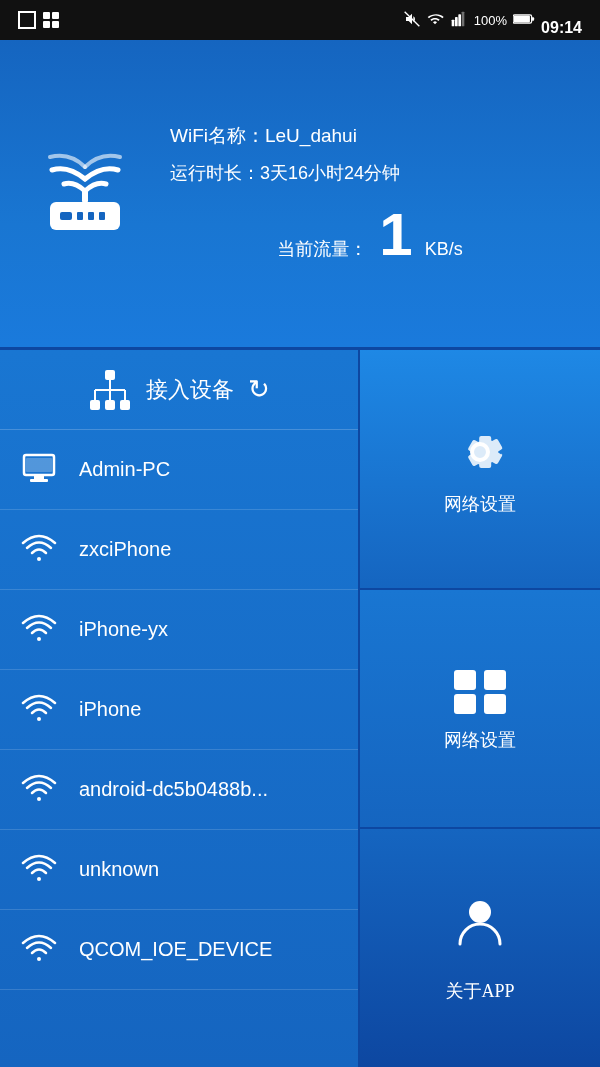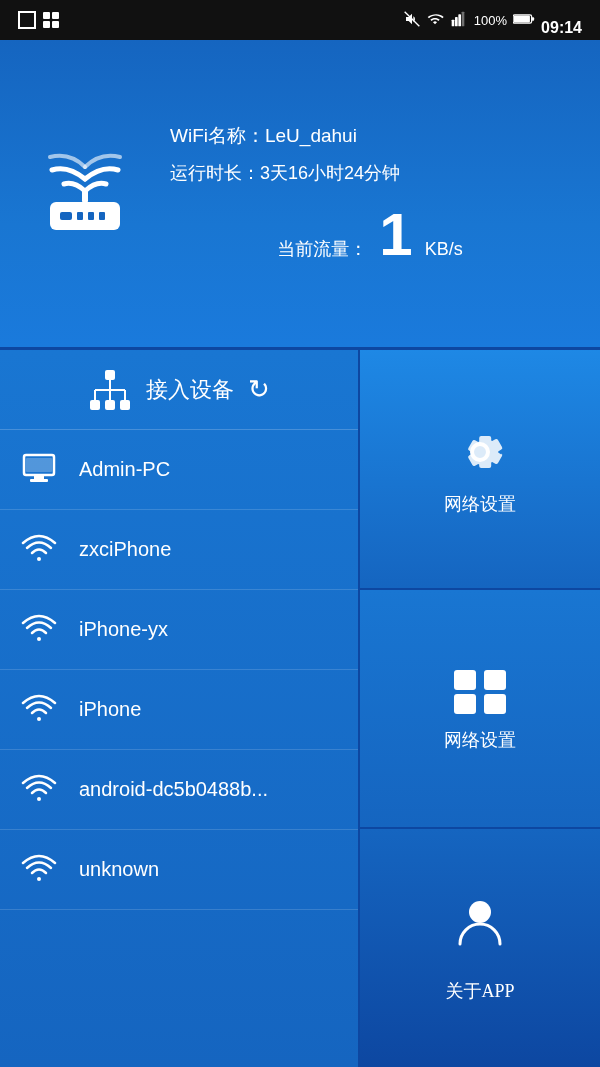--- a/index.html
+++ b/index.html
@@ -311,20 +311,29 @@
     </div>
         <div class="device-list-item">
       <span><svg width="38" height="38" viewBox="0 0 38 38" fill="white">
         <path d="M19 28 a2 2 0 1 1 0 4 a2 2 0 0 1 0-4z"></path>
         <path d="M12 24 Q19 17 26 24" stroke="white" stroke-width="2.5" fill="none" stroke-linecap="round"></path>
         <path d="M7 19 Q19 8 31 19" stroke="white" stroke-width="2.5" fill="none" stroke-linecap="round"></path>
         <path d="M3 14 Q19 0 35 14" stroke="white" stroke-width="2.5" fill="none" stroke-linecap="round"></path>
       </svg></span>
       <span class="device-name">unknown</span>
     </div>
+        <div class="device-list-item">
+      <span><svg width="38" height="38" viewBox="0 0 38 38" fill="white">
+        <path d="M19 28 a2 2 0 1 1 0 4 a2 2 0 0 1 0-4z"></path>
+        <path d="M12 24 Q19 17 26 24" stroke="white" stroke-width="2.5" fill="none" stroke-linecap="round"></path>
+        <path d="M7 19 Q19 8 31 19" stroke="white" stroke-width="2.5" fill="none" stroke-linecap="round"></path>
+        <path d="M3 14 Q19 0 35 14" stroke="white" stroke-width="2.5" fill="none" stroke-linecap="round"></path>
+      </svg></span>
+      <span class="device-name">QCOM_IOE_DEVICE</span>
+    </div>
       </div>
 
   </div>
 
   <div class="function-panel">
 
     <div class="function-btn top">
       <svg width="60" height="60" viewBox="0 0 60 60" fill="white">
 
         <path d="M30 20a10 10 0 1 0 0 20 10 10 0 0 0 0-20zm0 16a6 6 0 1 1 0-12 6 6 0 0 1 0 12z"></path>

